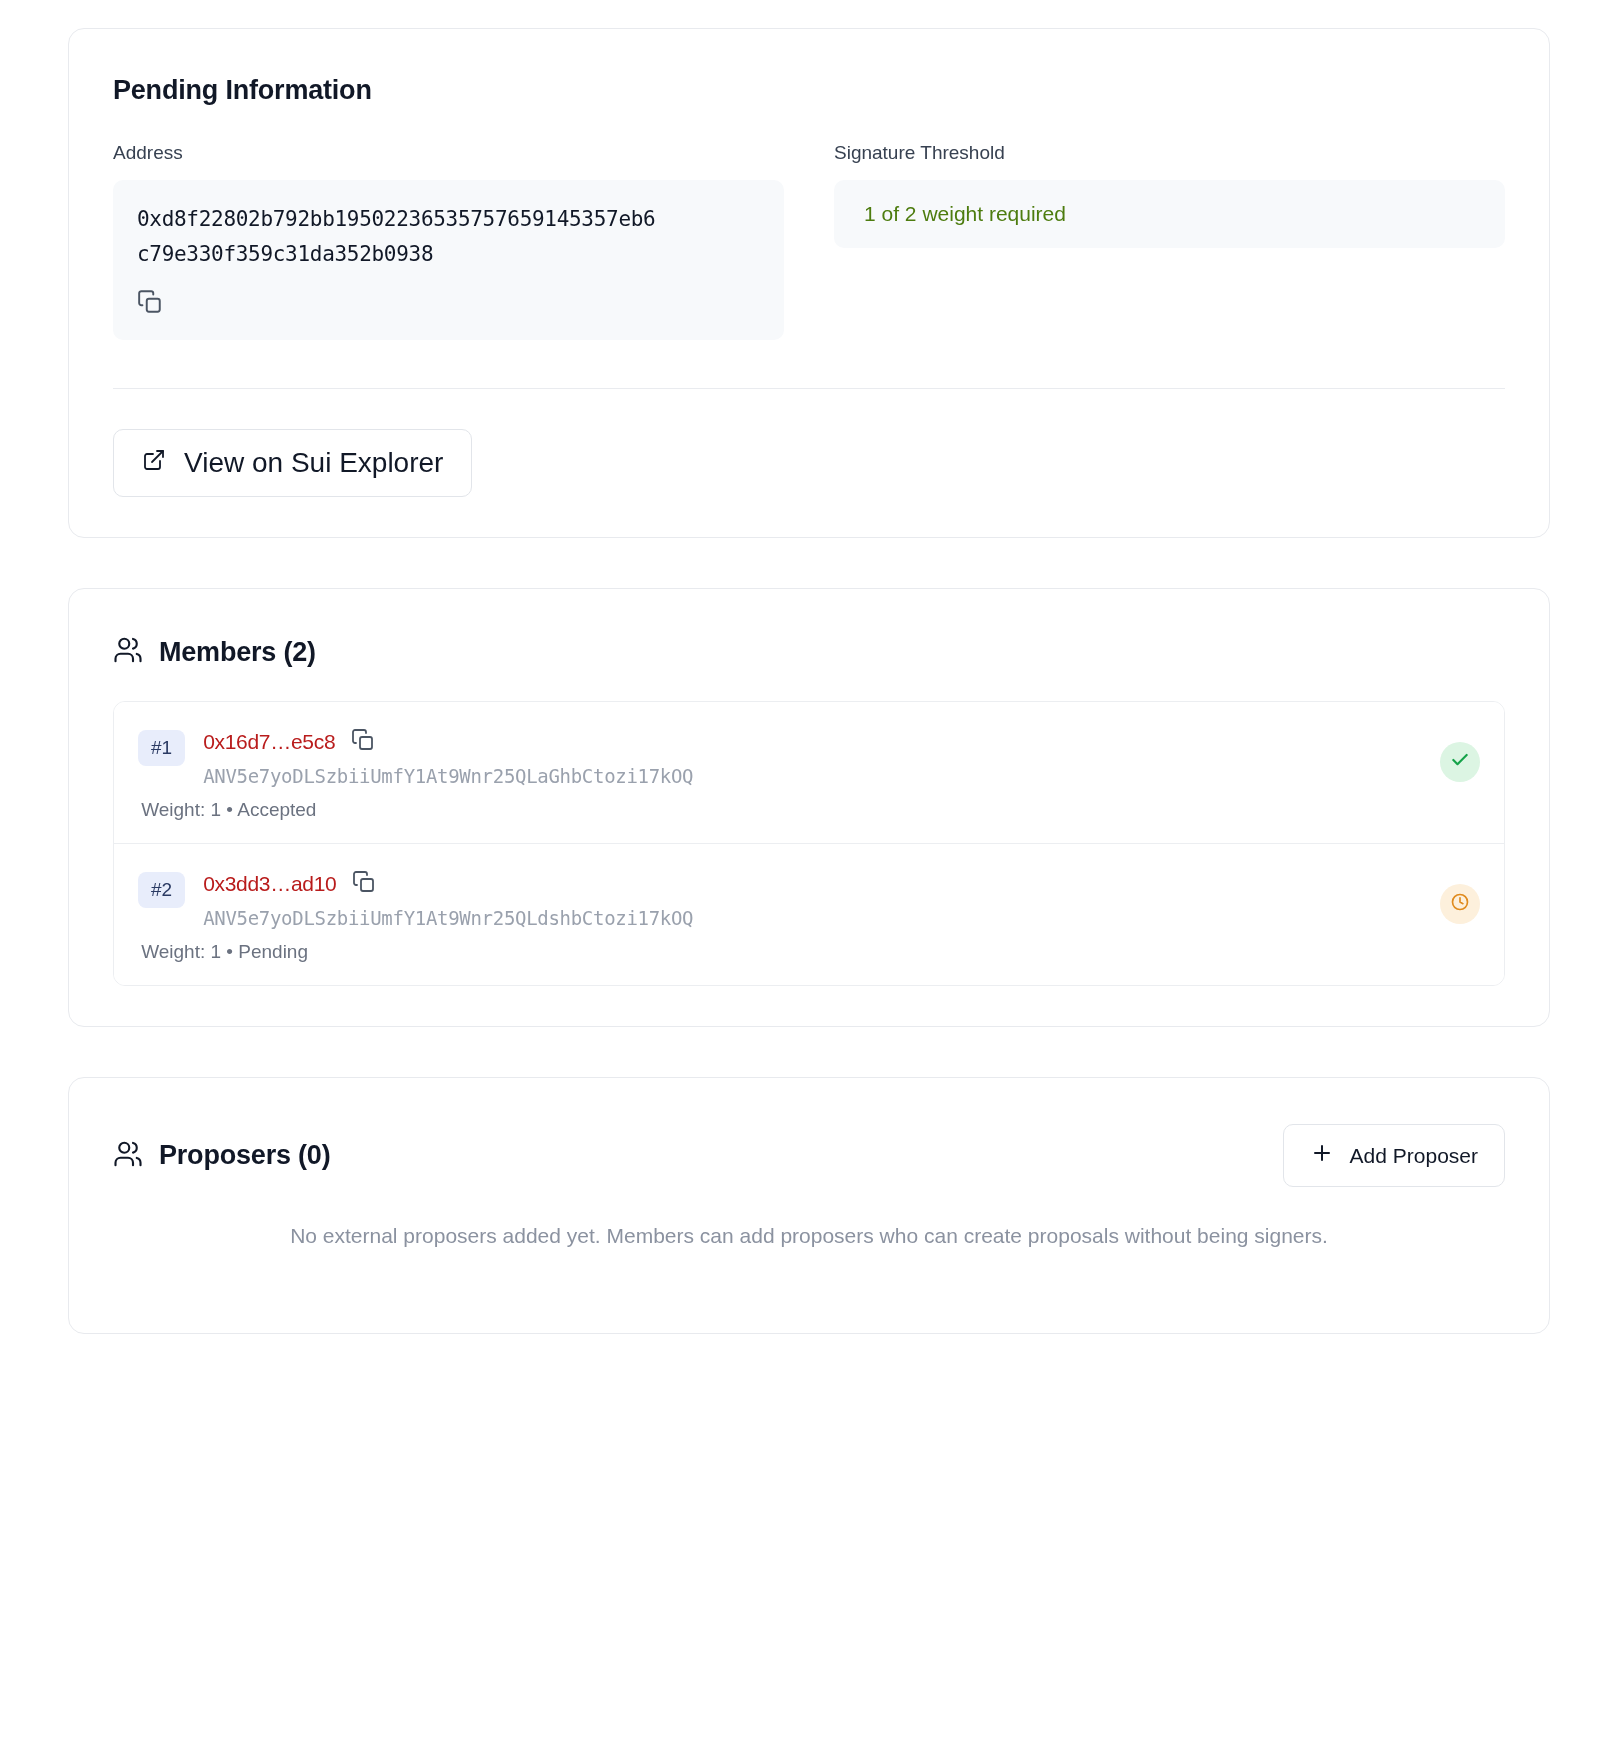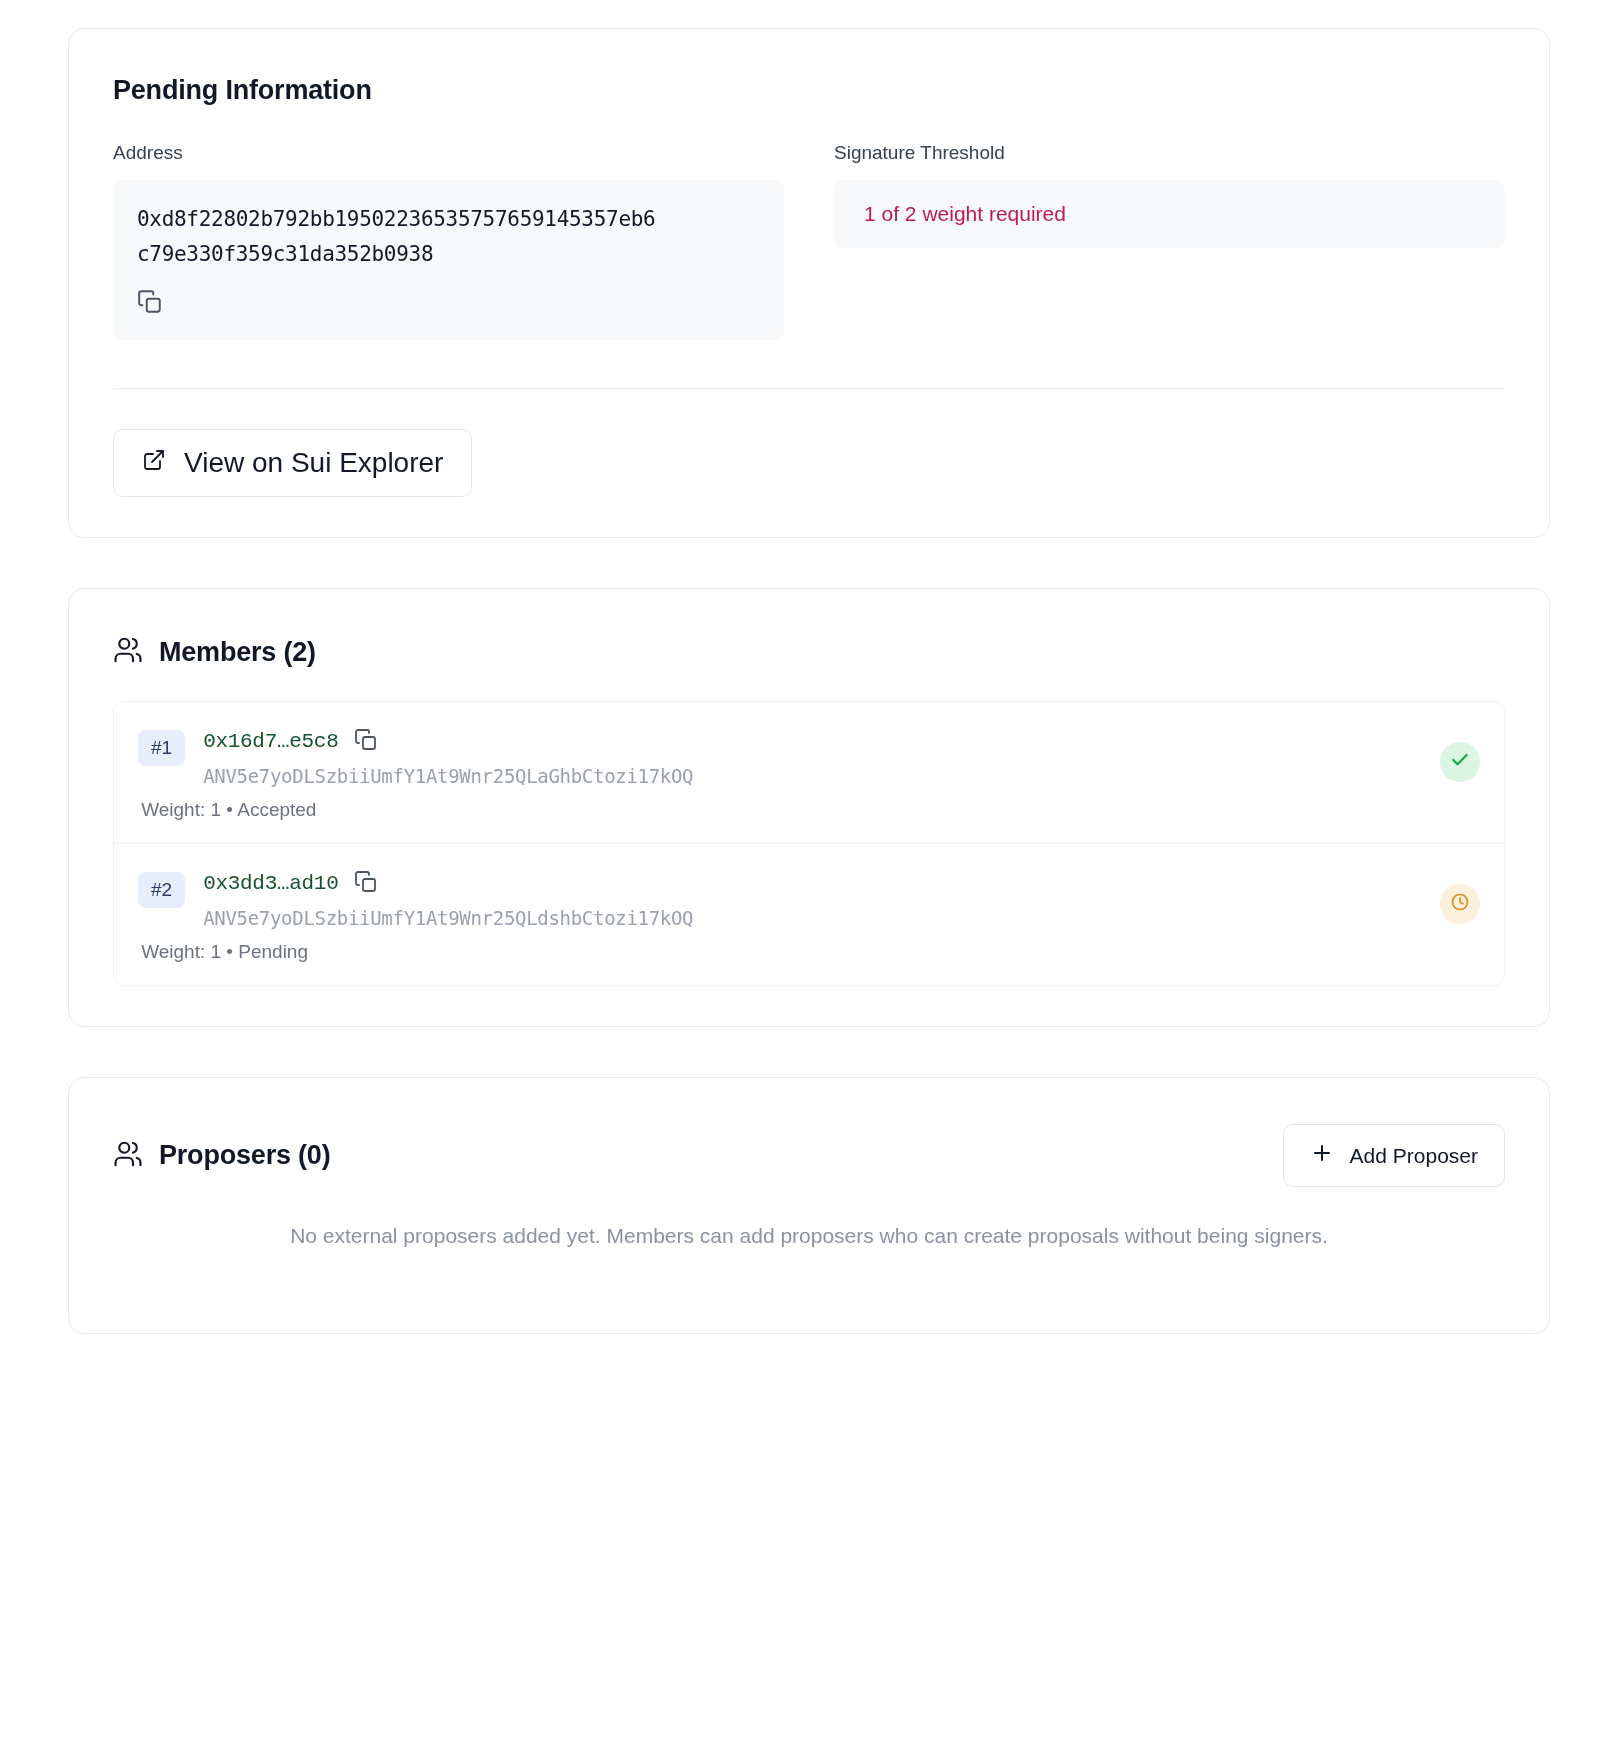--- a/index.html
+++ b/index.html
@@ -63,21 +63,21 @@
     font-family: "DejaVu Sans Mono", monospace;
     font-size: 21px;
     line-height: 1.65;
     color: #111827;
     letter-spacing: -0.3px;
     word-break: break-all;
     max-width: 530px;
   }
   .threshold-text {
     font-size: 21px;
-    color: #be185d;
+    color: #4d7c0f;
     padding-left: 6px;
   }
   .icon-btn {
     background: none;
     border: none;
     padding: 0;
     cursor: pointer;
     display: inline-flex;
     align-items: center;
     justify-content: center;
@@ -140,23 +140,23 @@
     flex-shrink: 0;
     margin-top: 2px;
   }
   .member-main { flex: 1; min-width: 0; }
   .member-addr-row {
     display: flex;
     align-items: center;
     gap: 16px;
   }
   .member-addr {
-    font-family: Liberation Mono, monospace;
-    font-size: 21px;
-    color: #14532d;
+    font-family: Liberation Sans, sans-serif;
+    font-size: 21px;
+    color: #b91c1c;
     letter-spacing: -0.3px;
   }
   .member-pk {
     font-family: "DejaVu Sans Mono", monospace;
     font-size: 19px;
     color: #9aa1ad;
     margin-top: 10px;
     letter-spacing: -0.3px;
     word-break: break-all;
   }

